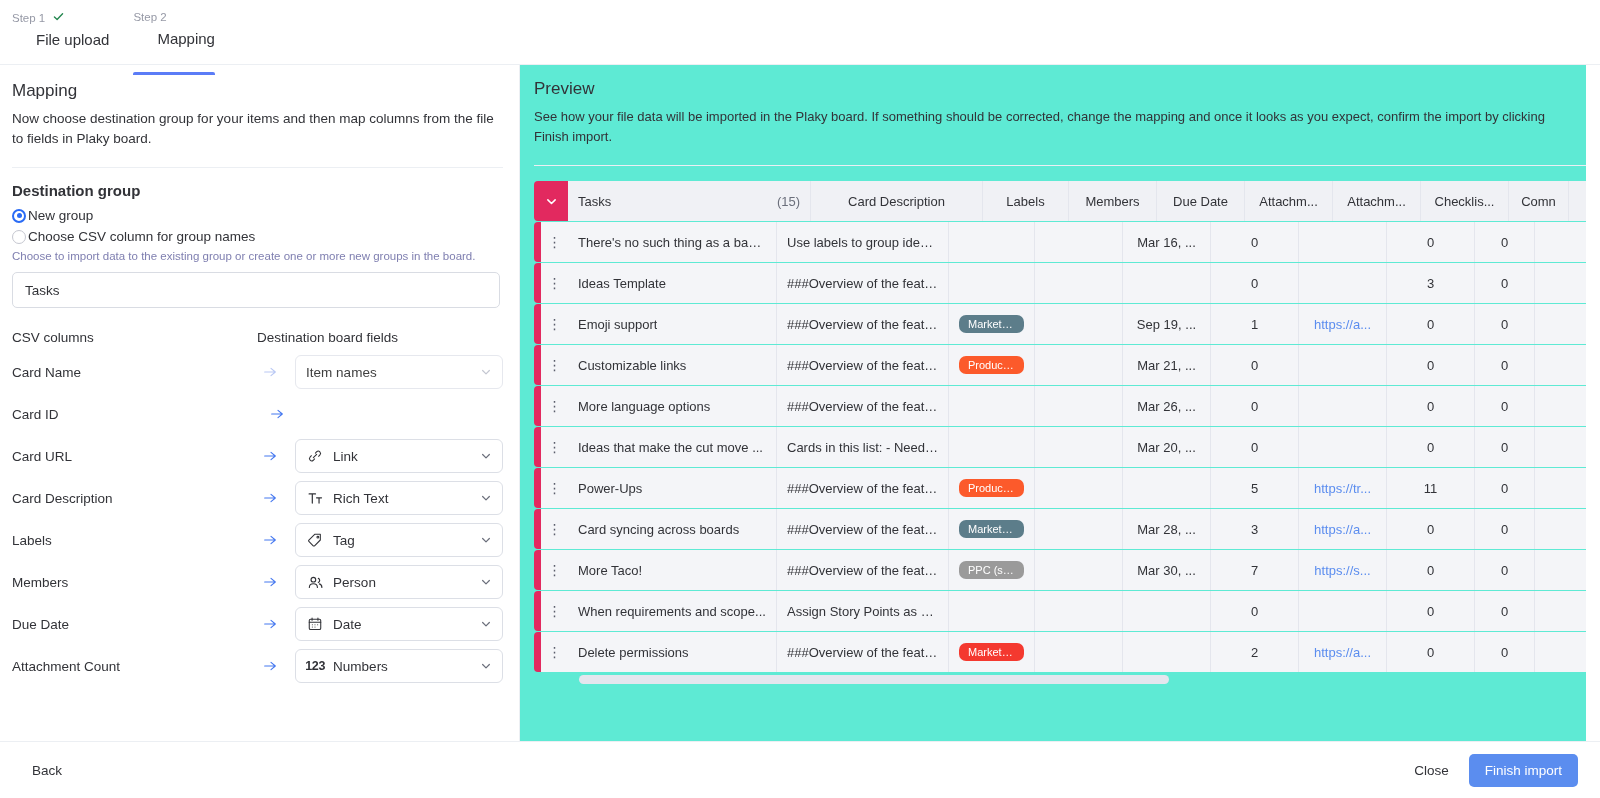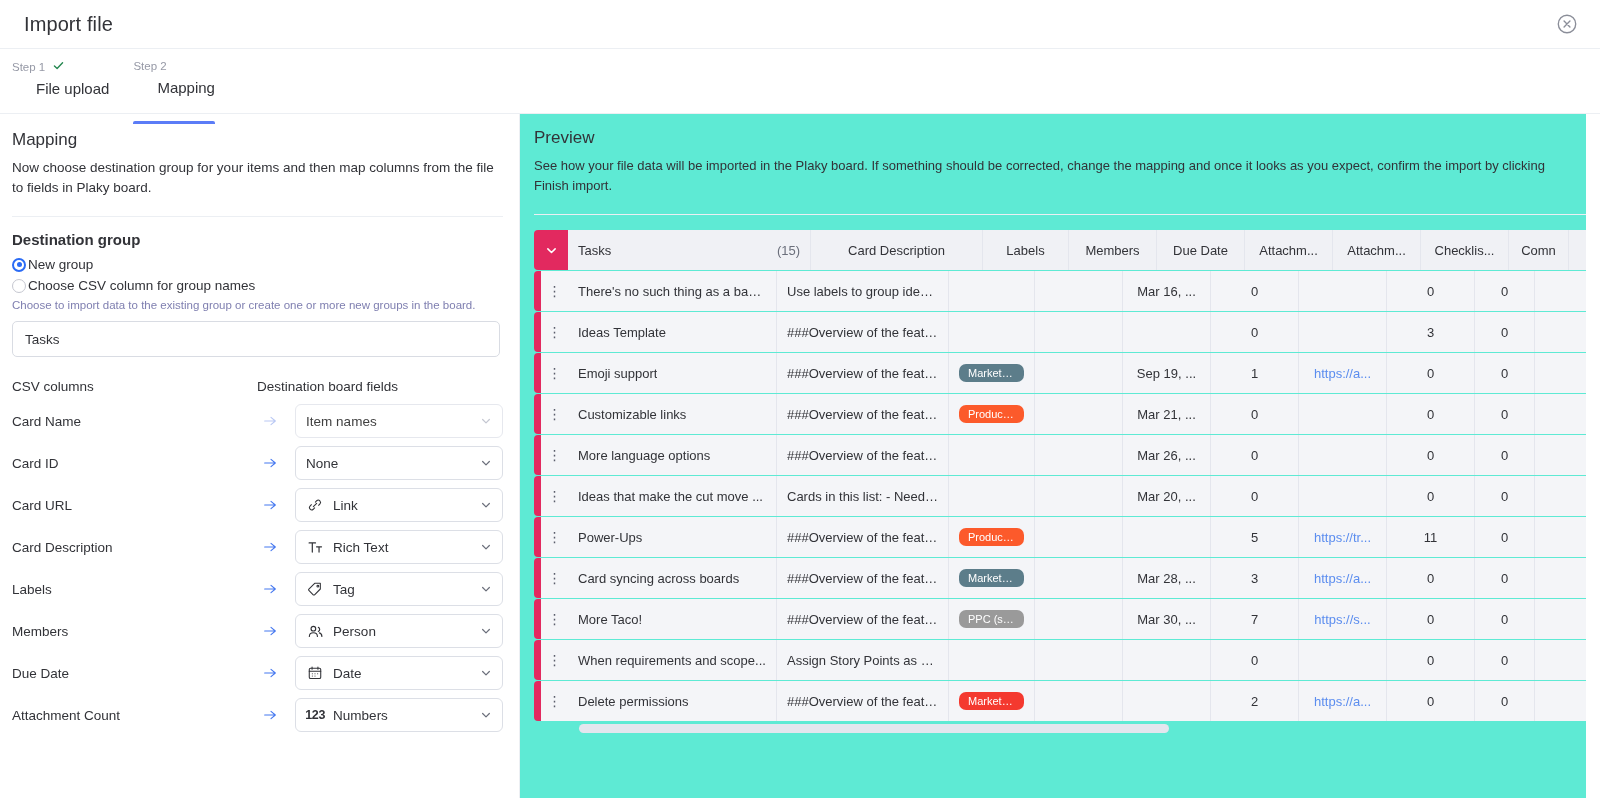--- a/index.html
+++ b/index.html
@@ -173,29 +173,20 @@
   .btn-primary {
     background: #5b8def; color: #fff; border: none; border-radius: 5px;
     font-size: 13.5px; padding: 9px 16px; cursor: pointer; font-family: inherit;
   }
 </style>
 </head>
 <body>
 
 <div class="app">
 
-  <div class="titlebar">
-    <div class="title">Import file</div>
-    <div class="close-x">
-      <svg viewBox="0 0 24 24" width="22" height="22" fill="none" stroke="#8b8e99" stroke-width="1.5">
-        <circle cx="12" cy="12" r="9.5"></circle>
-        <path d="M8.8 8.8 L15.2 15.2 M15.2 8.8 L8.8 15.2" stroke-linecap="round"></path>
-      </svg>
-    </div>
-  </div>
 
   <div class="steps">
     <div class="step">
       <div class="step-top">
         <span>Step 1</span>
         <span class="step-check">
           <svg viewBox="0 0 16 16" width="13" height="13" fill="none" stroke="#258750" stroke-width="1.7" stroke-linecap="round" stroke-linejoin="round">
               <path d="M3 8.5 L6.3 11.6 L13 4.6"></path>
             </svg>
         </span>
@@ -258,30 +249,20 @@
               </span>
             </div>
           </div>
           <div class="map-row">
             <div class="map-name">Card ID</div>
             <div class="map-arrow">
               <svg viewBox="0 0 24 24" width="16" height="16" fill="none" stroke="currentColor" stroke-width="1.7" stroke-linecap="round" stroke-linejoin="round">
                 <path d="M4 12h15M13.5 6.5 20 12l-6.5 5.5"></path>
               </svg>
             </div>
-            <div class="select">
-              <div class="sv">
-                <span>None</span>
-              </div>
-              <span class="chev">
-                <svg viewBox="0 0 16 16" width="12" height="12" fill="none" stroke="currentColor" stroke-width="1.6" stroke-linecap="round" stroke-linejoin="round">
-                  <path d="M3.5 6 L8 10.5 L12.5 6"></path>
-                </svg>
-              </span>
-            </div>
           </div>
           <div class="map-row">
             <div class="map-name">Card URL</div>
             <div class="map-arrow">
               <svg viewBox="0 0 24 24" width="16" height="16" fill="none" stroke="currentColor" stroke-width="1.7" stroke-linecap="round" stroke-linejoin="round">
                 <path d="M4 12h15M13.5 6.5 20 12l-6.5 5.5"></path>
               </svg>
             </div>
             <div class="select">
               <div class="sv">
@@ -822,13 +803,20 @@
             </div>
           </div>
 
         <div class="hscroll"></div>
         <div class="vscroll"></div>
       </div>
       <div class="right-fade"></div>
     </div>
   </div>
 
+  <div class="footer">
+    <button class="btn-text">Back</button>
+    <div class="footer-right">
+      <button class="btn-text">Close</button>
+      <button class="btn-primary" style="background: rgb(91, 141, 239);">Finish import</button>
+    </div>
+  </div>
 </div>
 
 </body></html>

